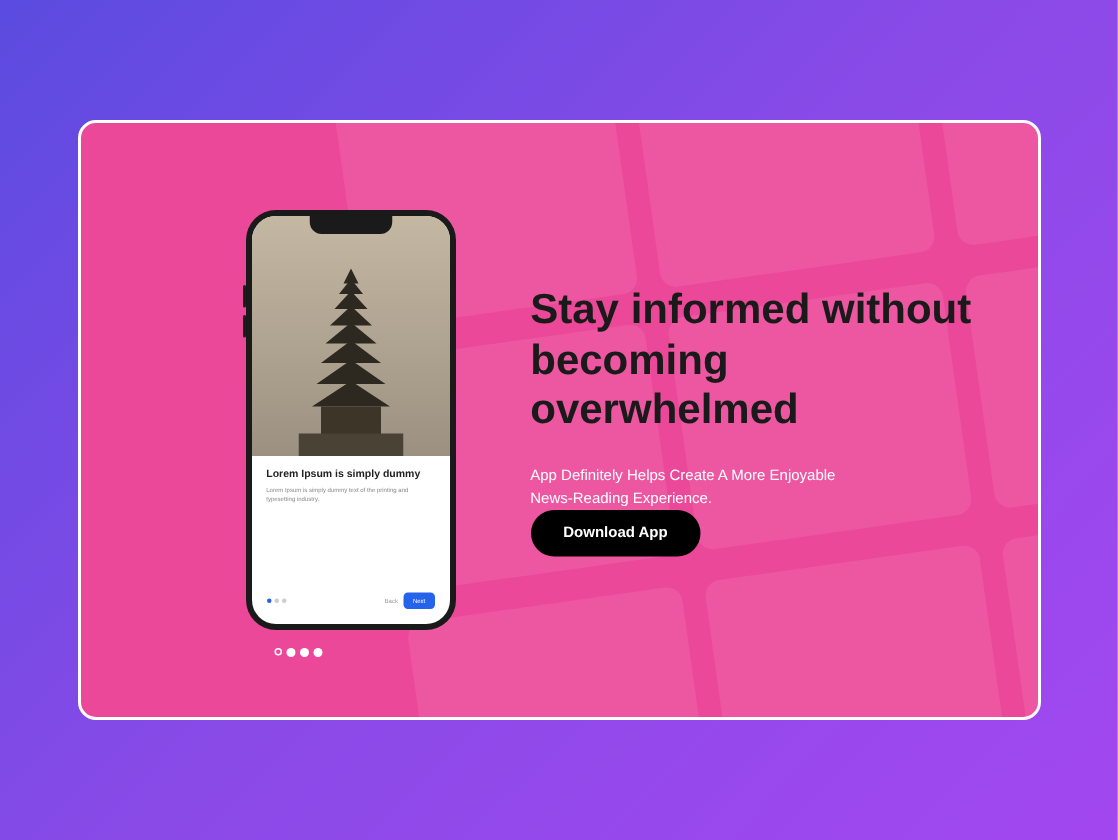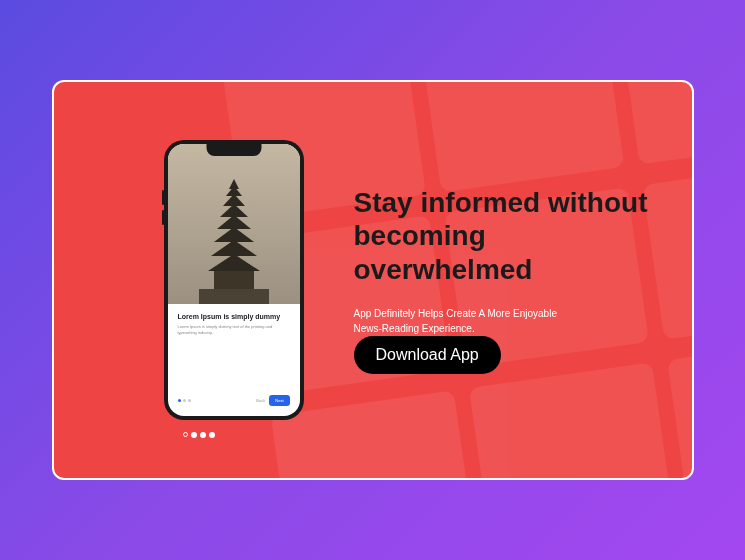--- a/index.html
+++ b/index.html
@@ -16,21 +16,21 @@
       display: flex;
       align-items: center;
       justify-content: center;
       font-family: -apple-system, BlinkMacSystemFont, 'Segoe UI', Arial, sans-serif;
       overflow: hidden;
     }
     
     .card {
       width: 642px;
       height: 400px;
-      background: #ef4444;
+      background: #ec4899;
       border-radius: 12px;
       border: 2px solid #fff;
       position: relative;
       overflow: hidden;
       display: flex;
       align-items: center;
       padding: 30px 40px;
     }
     
     .bg-pattern {
@@ -228,22 +228,22 @@
       line-height: 1.5;
       max-width: 220px;
     }
     
     .download-btn {
       background: #000;
       color: #fff;
       border: none;
       padding: 10px 22px;
       border-radius: 20px;
-      font-size: 16px;
-      font-weight: 400;
+      font-size: 10px;
+      font-weight: 700;
       cursor: pointer;
     }
     
     .phone-wrapper {
       position: relative;
     }
   </style>
 </head>
 <body>
 

